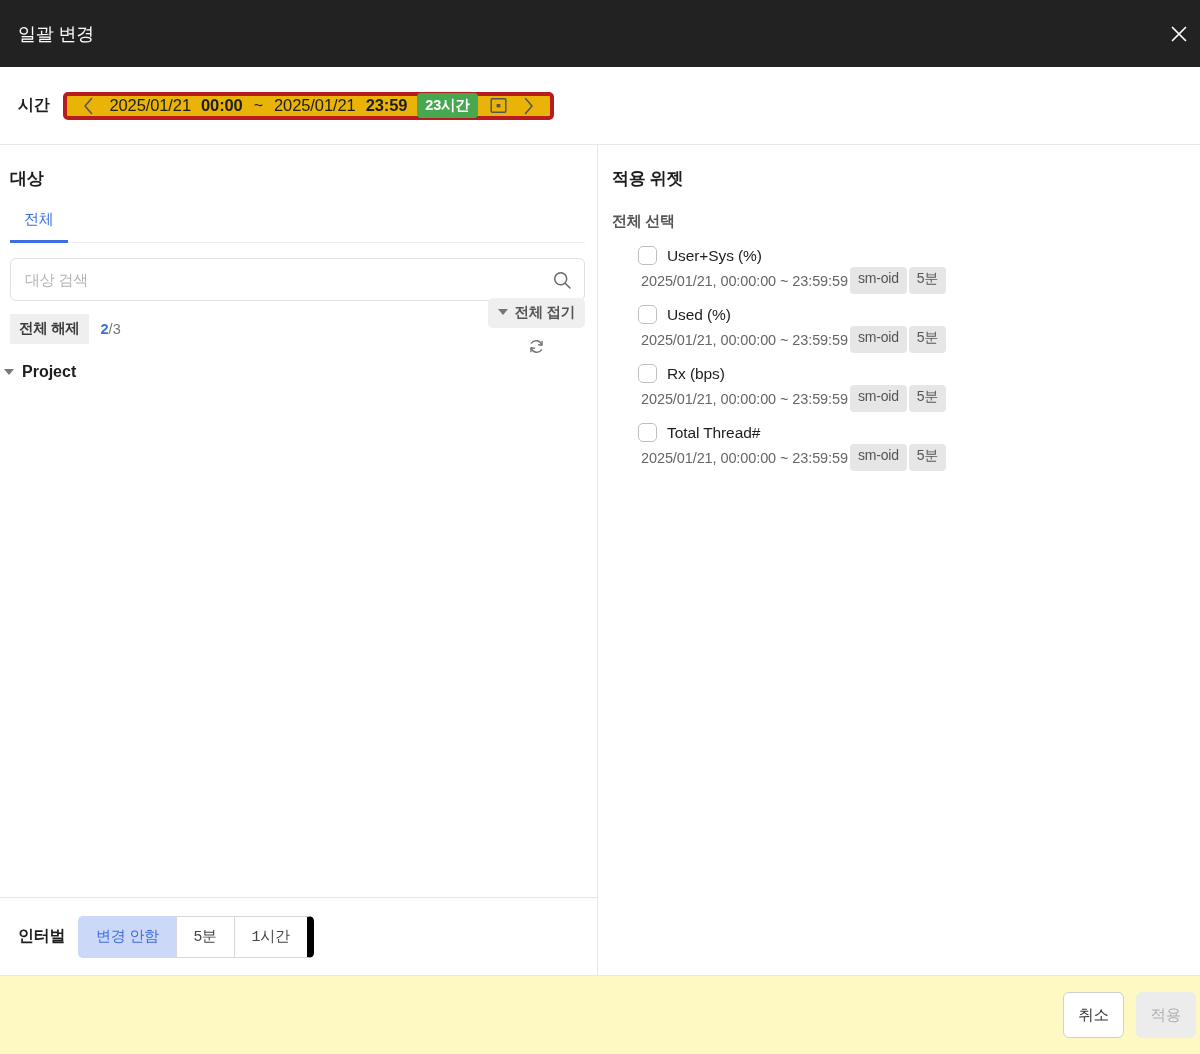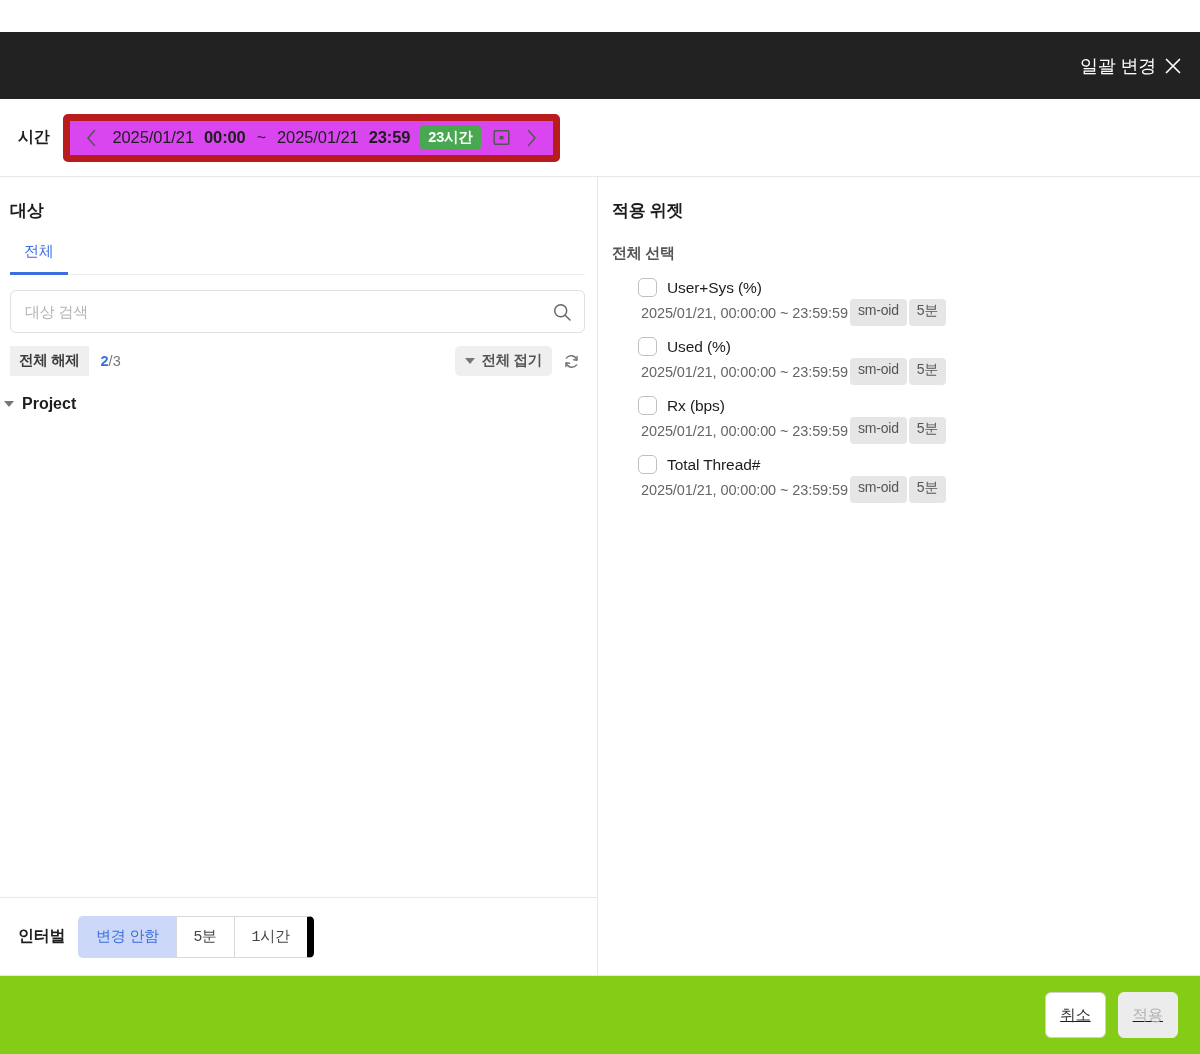--- a/index.html
+++ b/index.html
@@ -22,23 +22,22 @@
     background: #fff;
   }
 
   
   .titlebar {
     height: 67px;
     min-height: 67px;
     background: #222222;
     display: flex;
     align-items: center;
-    justify-content: flex-end;
-    padding: 0 10px 0 18px;
-    margin-top: 32px;
+    justify-content: space-between;
+    padding: 0 4px 0 18px;
   }
   .titlebar-title {
     color: #ffffff;
     font-size: 18px;
     font-weight: 400;
     letter-spacing: -0.2px;
   }
   .close-btn {
     width: 34px;
     height: 34px;
@@ -64,24 +63,24 @@
   .time-label {
     font-size: 16px;
     font-weight: 700;
     color: #1d1d1d;
     margin-right: 14px;
     letter-spacing: -0.3px;
   }
   .time-picker {
     display: flex;
     align-items: center;
-    height: 48px;
-    border: 7px solid #b91c1c;
+    height: 28px;
+    border: 4px solid #b91c1c;
     border-radius: 5px;
-    background: #d946ef;
+    background: #eab308;
     padding: 0 6px;
     gap: 2px;
   }
   .tp-arrow {
     width: 30px;
     height: 40px;
     display: flex;
     align-items: center;
     justify-content: center;
     cursor: pointer;
@@ -210,20 +209,21 @@
     font-size: 14.5px;
     color: #777;
     margin-left: 12px;
   }
   .counter b { color: #3c6ee0; font-weight: 700; }
   .toolbar-right {
     margin-left: auto;
     display: flex;
     align-items: center;
     gap: 5px;
+    flex-direction: column;
   }
   .collapse-btn {
     background: #efefef;
     border: none;
     border-radius: 5px;
     font-size: 14.5px;
     font-weight: 700;
     color: #555;
     padding: 5px 10px 6px;
     cursor: pointer;
@@ -378,23 +378,22 @@
 
   
   .footer {
     height: 79px;
     min-height: 79px;
     border-top: 1px solid #e8e8e8;
     display: flex;
     align-items: center;
     justify-content: flex-end;
     gap: 12px;
-    padding: 0 22px;
-    background: #84cc16;
-    text-decoration: underline;
+    padding: 0 4px;
+    background: #fef9c3;
   }
   .btn {
     min-width: 56px;
     height: 46px;
     border-radius: 6px;
     font-size: 15.5px;
     font-family: inherit;
     cursor: pointer;
     padding: 0 14px;
     letter-spacing: -0.3px;

